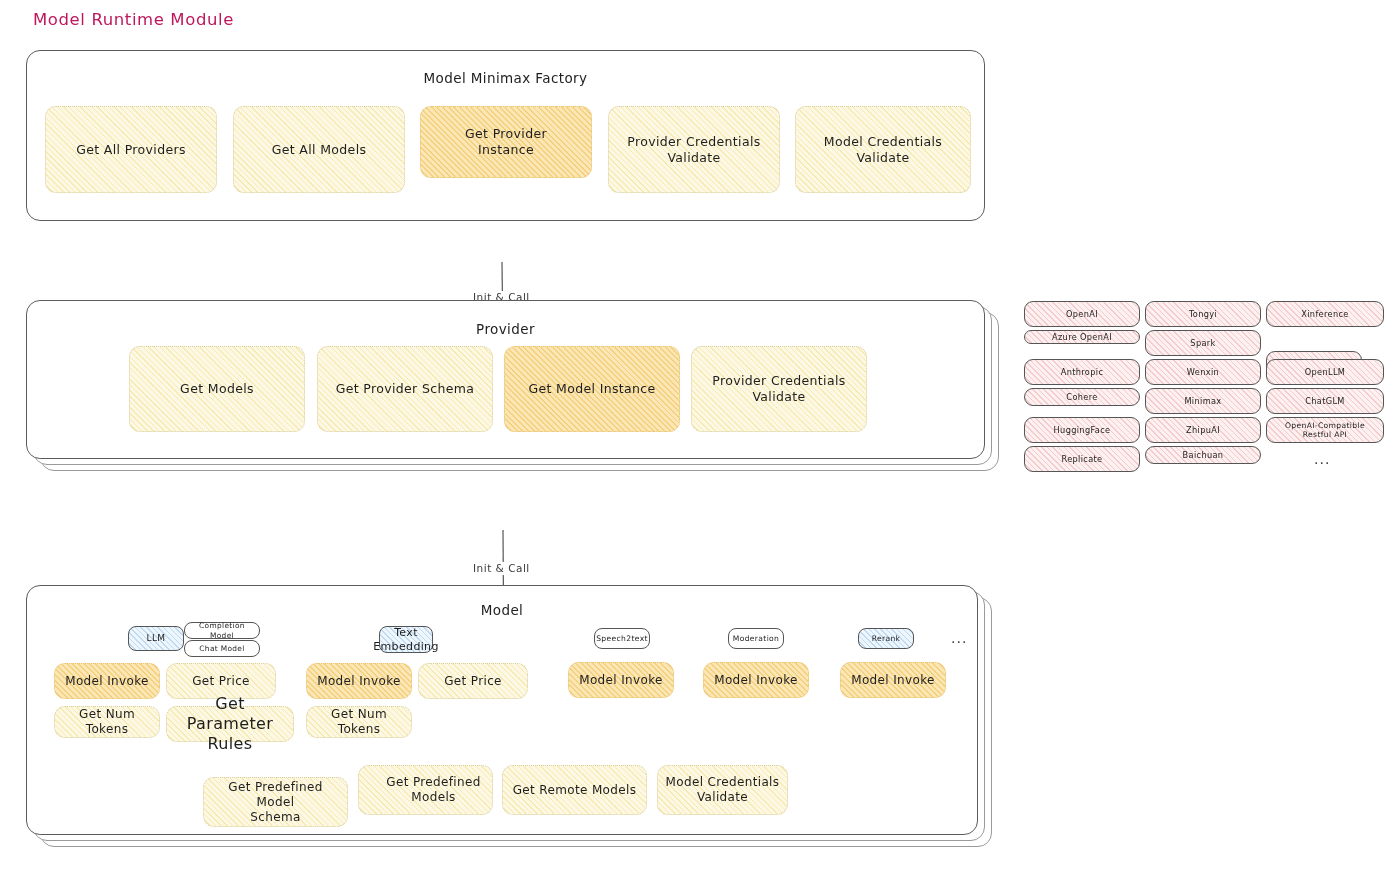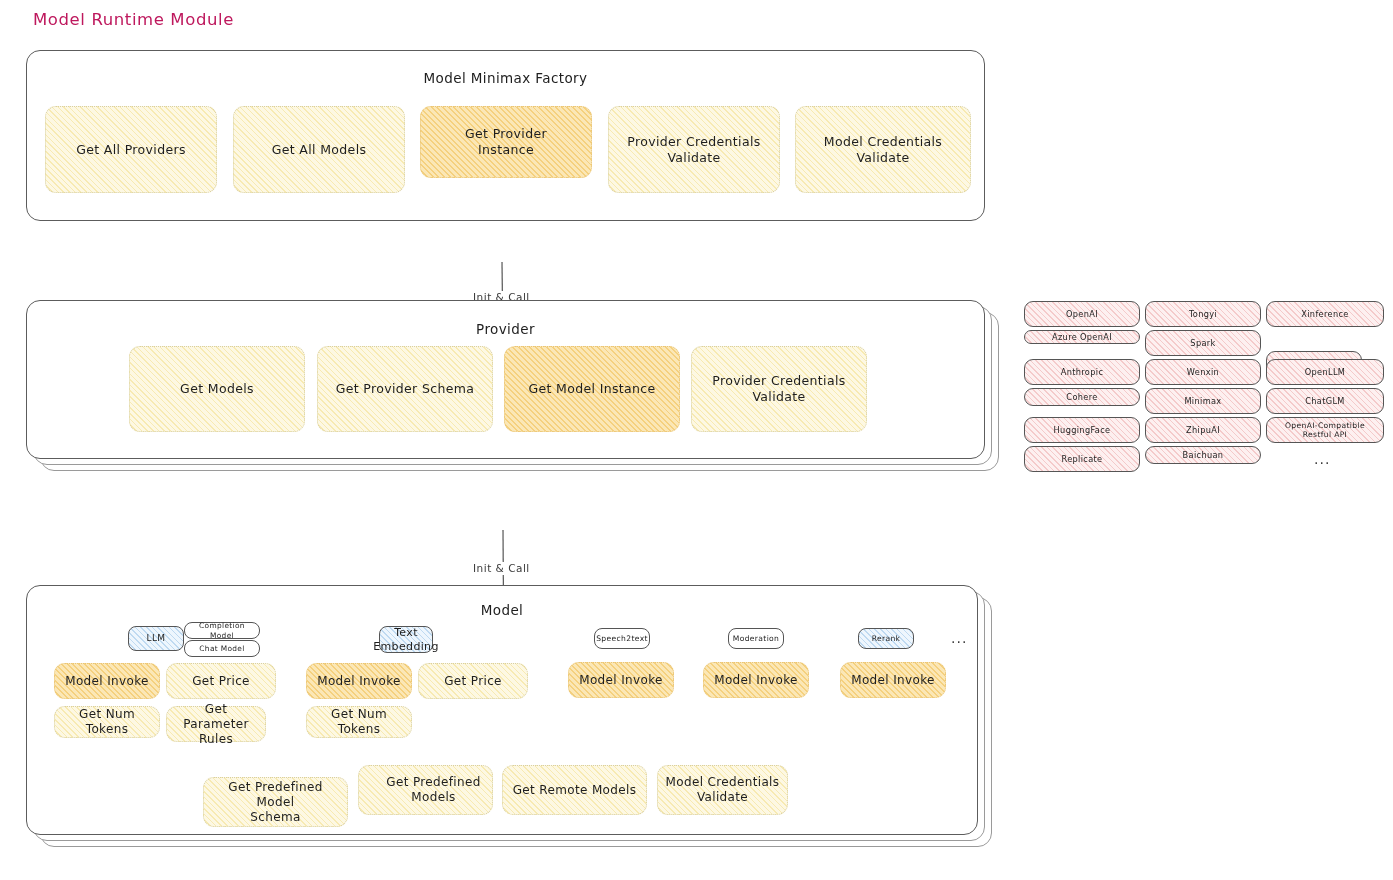--- a/index.html
+++ b/index.html
@@ -217,21 +217,21 @@
     <div class="container-title hw" style="top:5px;margin-top:11px;">Model</div>
   </div>
 
   <div class="node n-blue hw" style="left:128px; top:626px; width:56px; height:25px; font-size:9px; z-index:4;">LLM</div>
   <div class="node n-plain hw" style="left:184px; top:622px; width:76px; height:17px; font-size:7.4px; z-index:4;">Completion Model</div>
   <div class="node n-plain hw" style="left:184px; top:640px; width:76px; height:17px; font-size:7.4px; z-index:4;">Chat Model</div>
 
   <div class="node n-amber hw" style="left:54px; top:663px; width:106px; height:36px; font-size:12px; z-index:4;">Model Invoke</div>
   <div class="node n-yellow hw" style="left:166px; top:663px; width:110px; height:36px; font-size:12px; z-index:4;">Get Price</div>
   <div class="node n-yellow hw" style="left:54px; top:706px; width:106px; height:32px; font-size:12px; z-index:4;">Get Num Tokens</div>
-  <div class="node n-yellow hw" style="left:166px; top:706px; width:100px; height:36px; font-size:12px; z-index:4;">Get Parameter
+  <div class="node n-yellow hw" style="left:166px; top:706px; width:128px; height:36px; font-size:16px; z-index:4;">Get Parameter
 Rules</div>
 
   <div class="node n-blue hw" style="left:379px; top:626px; width:54px; height:27px; font-size:11px; z-index:4;">Text
 Embedding</div>
 
   <div class="node n-amber hw" style="left:306px; top:663px; width:106px; height:36px; font-size:12px; z-index:4;">Model Invoke</div>
   <div class="node n-yellow hw" style="left:418px; top:663px; width:110px; height:36px; font-size:12px; z-index:4;">Get Price</div>
   <div class="node n-yellow hw" style="left:306px; top:706px; width:106px; height:32px; font-size:12px; z-index:4;">Get Num Tokens</div>
 
   <div class="node n-plain hw" style="left:594px; top:628px; width:56px; height:21px; font-size:7.6px; z-index:4;">Speech2text</div>

